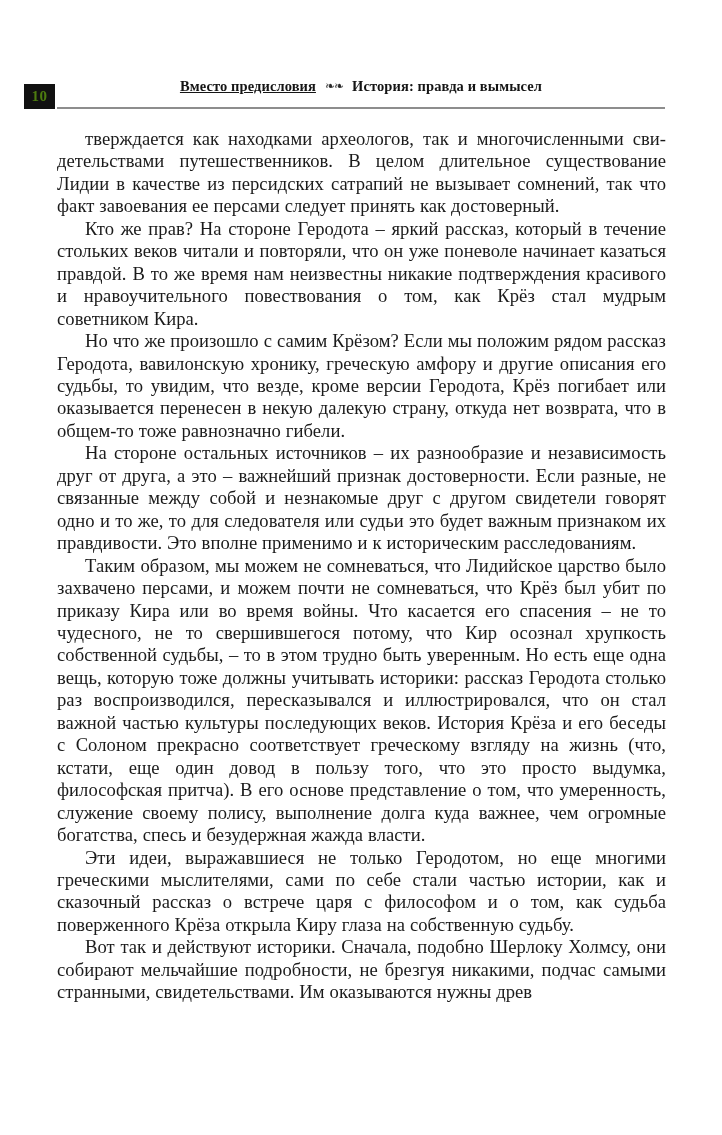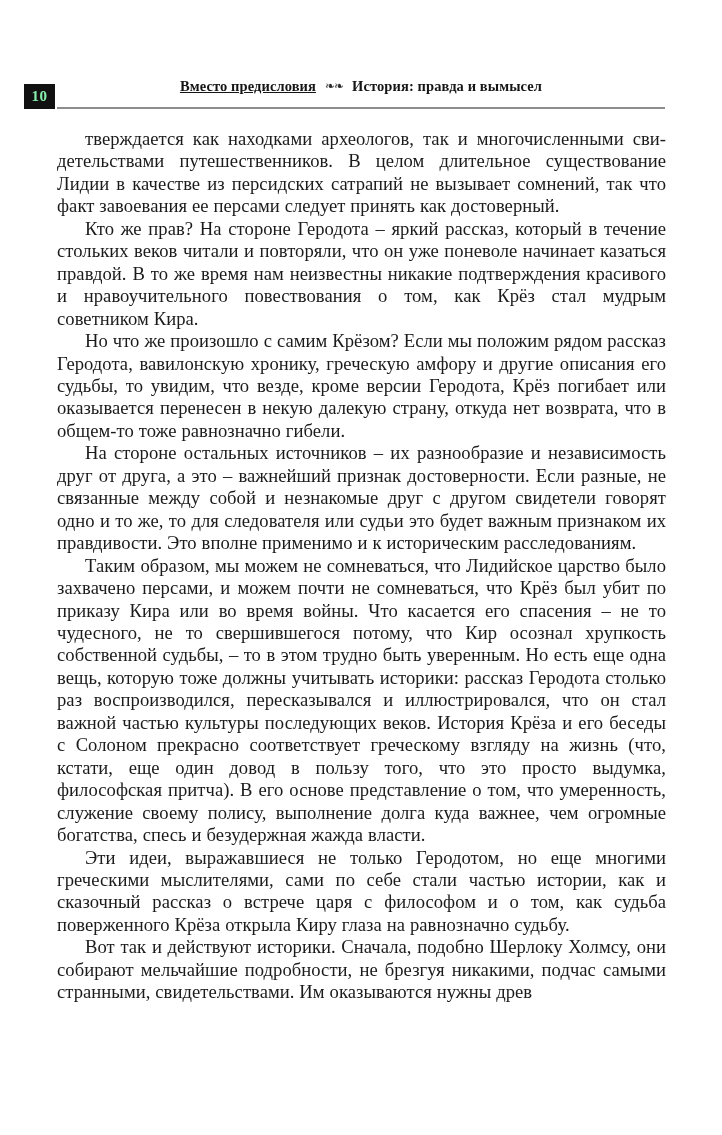--- a/index.html
+++ b/index.html
@@ -32,21 +32,21 @@
     height: 40px;
   }
 
   .folio {
     position: absolute;
     left: 24px;
     top: 8px;
     width: 31px;
     height: 25px;
     background: #111111;
-    color: #86efac;
+    color: #4d7c0f;
     font-family: "Liberation Serif", "DejaVu Serif", serif;
     font-weight: bold;
     font-size: 15px;
     line-height: 25px;
     text-align: center;
     letter-spacing: 0.5px;
   }
 
   .running-head {
     position: absolute;
@@ -126,17 +126,17 @@
 
     <div class="rule"></div>
   </div>
 
   <div class="textblock">
     <p>тверждается как находками археологов, так и многочисленными сви­детельствами путешественников. В целом длительное существование Лидии в качестве из персидских сатрапий не вызывает сомнений, так что факт завоевания ее персами следует принять как достоверный.</p>
     <p>Кто же прав? На стороне Геродота – яркий рассказ, который в течение стольких веков читали и повторяли, что он уже поневоле начинает казаться правдой. В то же время нам неизвестны никакие подтверждения красивого и нравоучительного повествования о том, как Крёз стал мудрым советником Кира.</p>
     <p>Но что же произошло с самим Крёзом? Если мы положим рядом рассказ Геродота, вавилонскую хронику, греческую амфору и другие описания его судьбы, то увидим, что везде, кроме версии Геродота, Крёз погибает или оказывается перенесен в некую далекую страну, откуда нет возврата, что в общем-то тоже равнозначно гибели.</p>
     <p>На стороне остальных источников – их разнообразие и независи­мость друг от друга, а это – важнейший признак достоверности. Если разные, не связанные между собой и незнакомые друг с другом сви­детели говорят одно и то же, то для следователя или судьи это будет важным признаком их правдивости. Это вполне применимо и к исто­рическим расследованиям.</p>
     <p>Таким образом, мы можем не сомневаться, что Лидийское царство было захвачено персами, и можем почти не сомневаться, что Крёз был убит по приказу Кира или во время войны. Что касается его спасе­ния – не то чудесного, не то свершившегося потому, что Кир осознал хрупкость собственной судьбы, – то в этом трудно быть уверенным. Но есть еще одна вещь, которую тоже должны учитывать истори­ки: рассказ Геродота столько раз воспроизводился, пересказывался и иллюстрировался, что он стал важной частью культуры последую­щих веков. История Крёза и его беседы с Солоном прекрасно соот­ветствует греческому взгляду на жизнь (что, кстати, еще один довод в пользу того, что это просто выдумка, философская притча). В его основе представление о том, что умеренность, служение своему поли­су, выполнение долга куда важнее, чем огромные богатства, спесь и безудержная жажда власти.</p>
-    <p>Эти идеи, выражавшиеся не только Геродотом, но еще многими греческими мыслителями, сами по себе стали частью истории, как и сказочный рассказ о встрече царя с философом и о том, как судьба поверженного Крёза открыла Киру глаза на равнозначно судьбу.</p>
+    <p>Эти идеи, выражавшиеся не только Геродотом, но еще многими греческими мыслителями, сами по себе стали частью истории, как и сказочный рассказ о встрече царя с философом и о том, как судьба поверженного Крёза открыла Киру глаза на собственную судьбу.</p>
     <p>Вот так и действуют историки. Сначала, подобно Шерлоку Холмсу, они собирают мельчайшие подробности, не брезгуя никакими, подчас самыми странными, свидетельствами. Им оказываются нужны древ­</p>
   </div>
 
 </div>
 
 </body></html>

